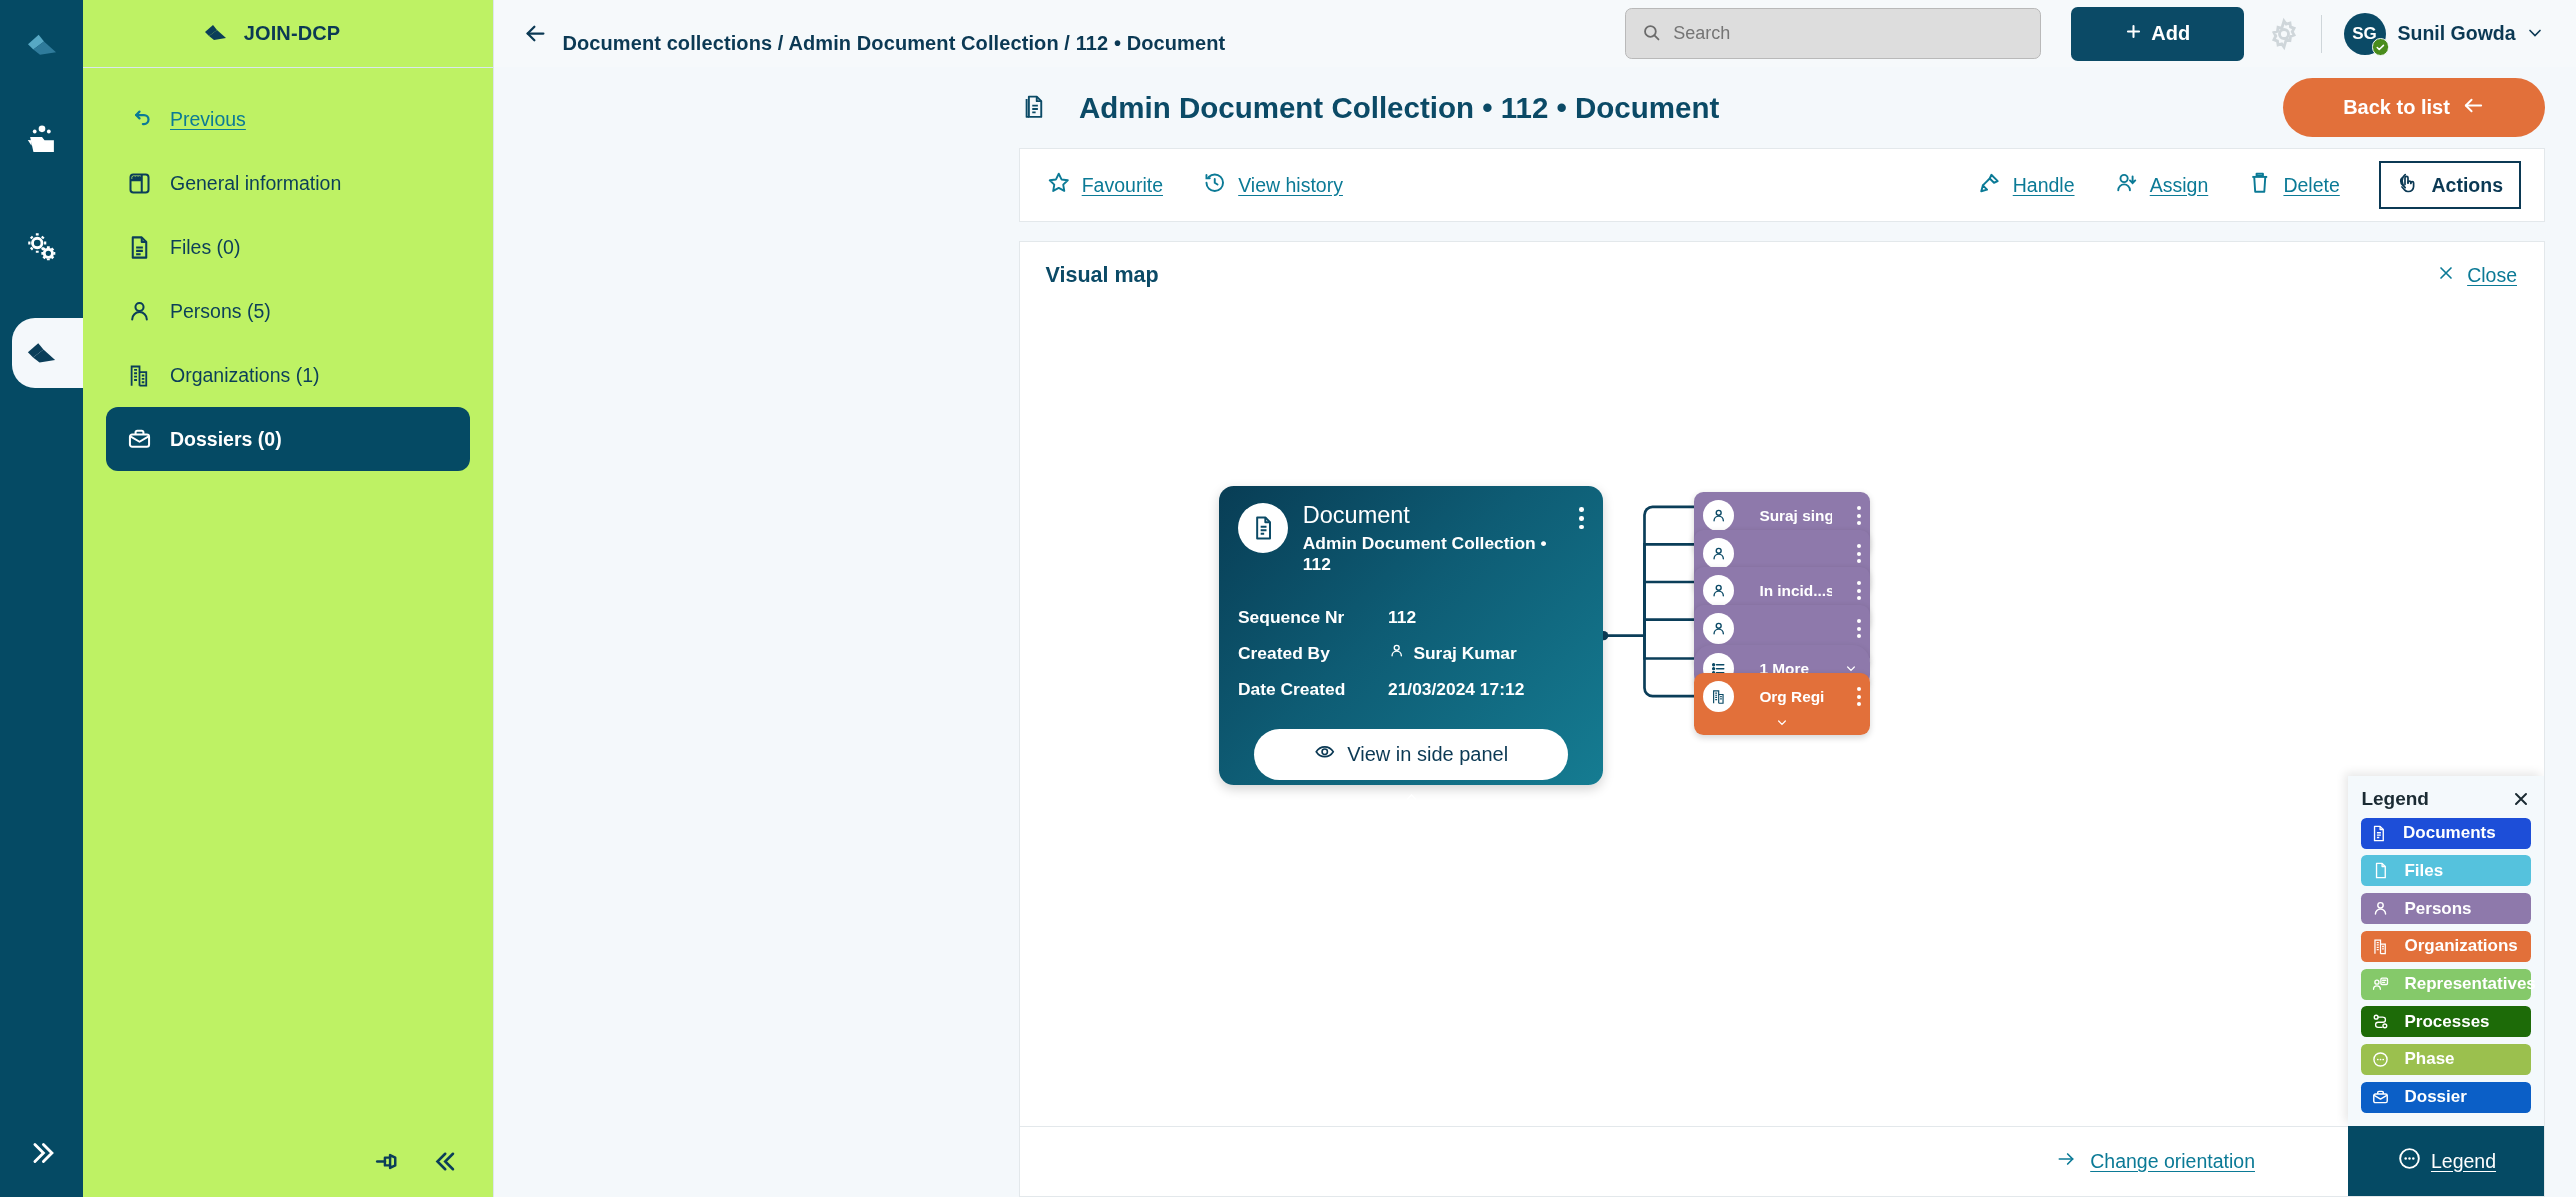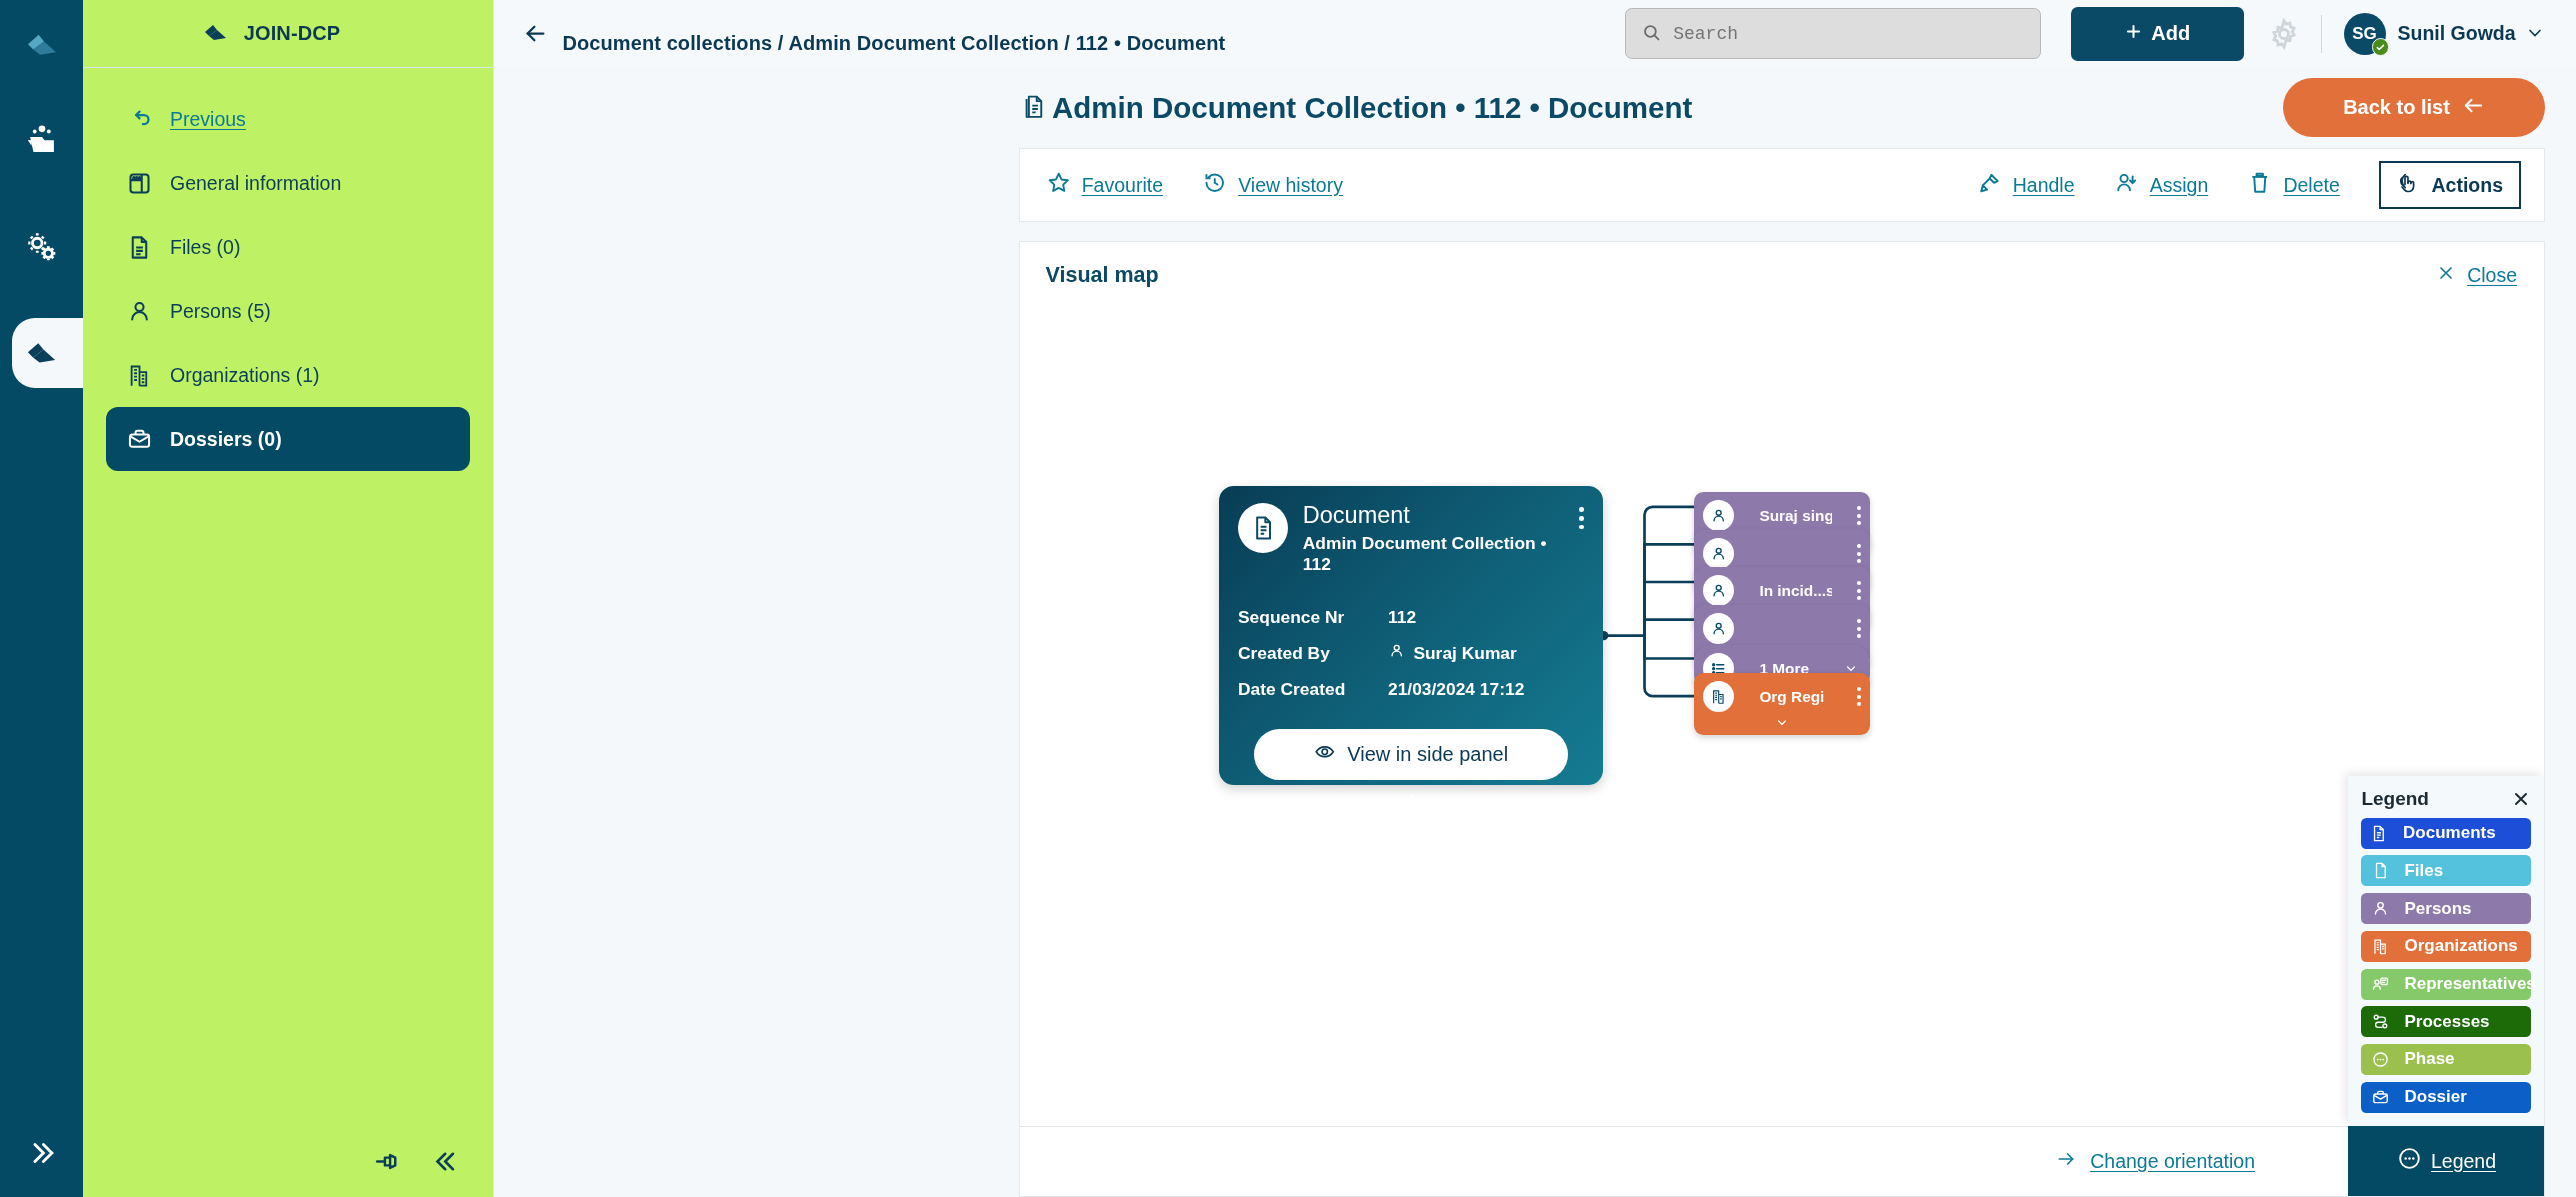--- a/index.html
+++ b/index.html
@@ -75,21 +75,21 @@
     letter-spacing: 0.1px; white-space: nowrap; margin-top: 20px; }
   .topbar-right { margin-left: auto; display: flex; align-items: center;
     gap: 0; }
   .search-box {
     width: 416px; height: 51px; background: #dddddd;
     border: 1.3px solid #b9b9b9; border-radius: 6.7px;
     display: flex; align-items: center; padding: 0 14.8px; gap: 10.7px;
   }
   .search-box input { border: none; background: transparent; outline: none;
     font-size: 18px; color: #b91c1c; width: 100%;
-    font-family: Liberation Mono, monospace; }
+    font-family: Liberation Sans, sans-serif; }
   .add-btn { margin-left: 29.5px; width: 173px; height: 54px;
     background: #0b4a66; color: #fff; border: none; border-radius: 6.7px;
     font-size: 20px; font-weight: 700; cursor: pointer;
     display: flex; align-items: center; justify-content: center; gap: 8px;
     font-family: "Liberation Sans", sans-serif; }
   .gear-btn { margin-left: 23px; cursor: pointer; display: flex;
     align-items: center; }
   .divider-v { width: 1.3px; height: 38px; background: #cfd6da; margin-left: 20px; }
   .avatar-wrap { margin-left: 21.5px; position: relative; display: flex;
     align-items: center; cursor: pointer; }
@@ -100,21 +100,21 @@
     width: 17.4px; height: 17.4px; border-radius: 50%; background: #4a8c1c;
     border: 1.3px solid #f6f9fb; display:flex; align-items:center;
     justify-content:center; }
   .user-name { margin-left: 12px; font-size: 19.5px; color: #0b3954;
     font-weight: 600; }
   .chev { margin-left: 9.4px; }
 
   
   .page-head { height: 81px; display: flex; align-items: center;
     padding: 0 31px 0 527px; position: relative; }
-  .page-title { display: flex; align-items: center; gap: 4px;
+  .page-title { display: flex; align-items: center; gap: 31px;
     position: absolute; left: 527px; }
   .page-title .pt-text { font-size: 29.5px; font-weight: 600; color: #0b4a66; }
   .back-to-list { margin-left: auto; width: 262px; height: 59px;
     background: #e2703a; color: #fff; border: none; border-radius: 29.5px;
     font-size: 20px; font-weight: 700; cursor: pointer;
     display: flex; align-items: center; justify-content: center; gap: 12px;
     font-family: "Liberation Sans", sans-serif; }
 
   
   .action-bar { margin: 0 31px 0 525px; height: 74px; background: #ffffff;

